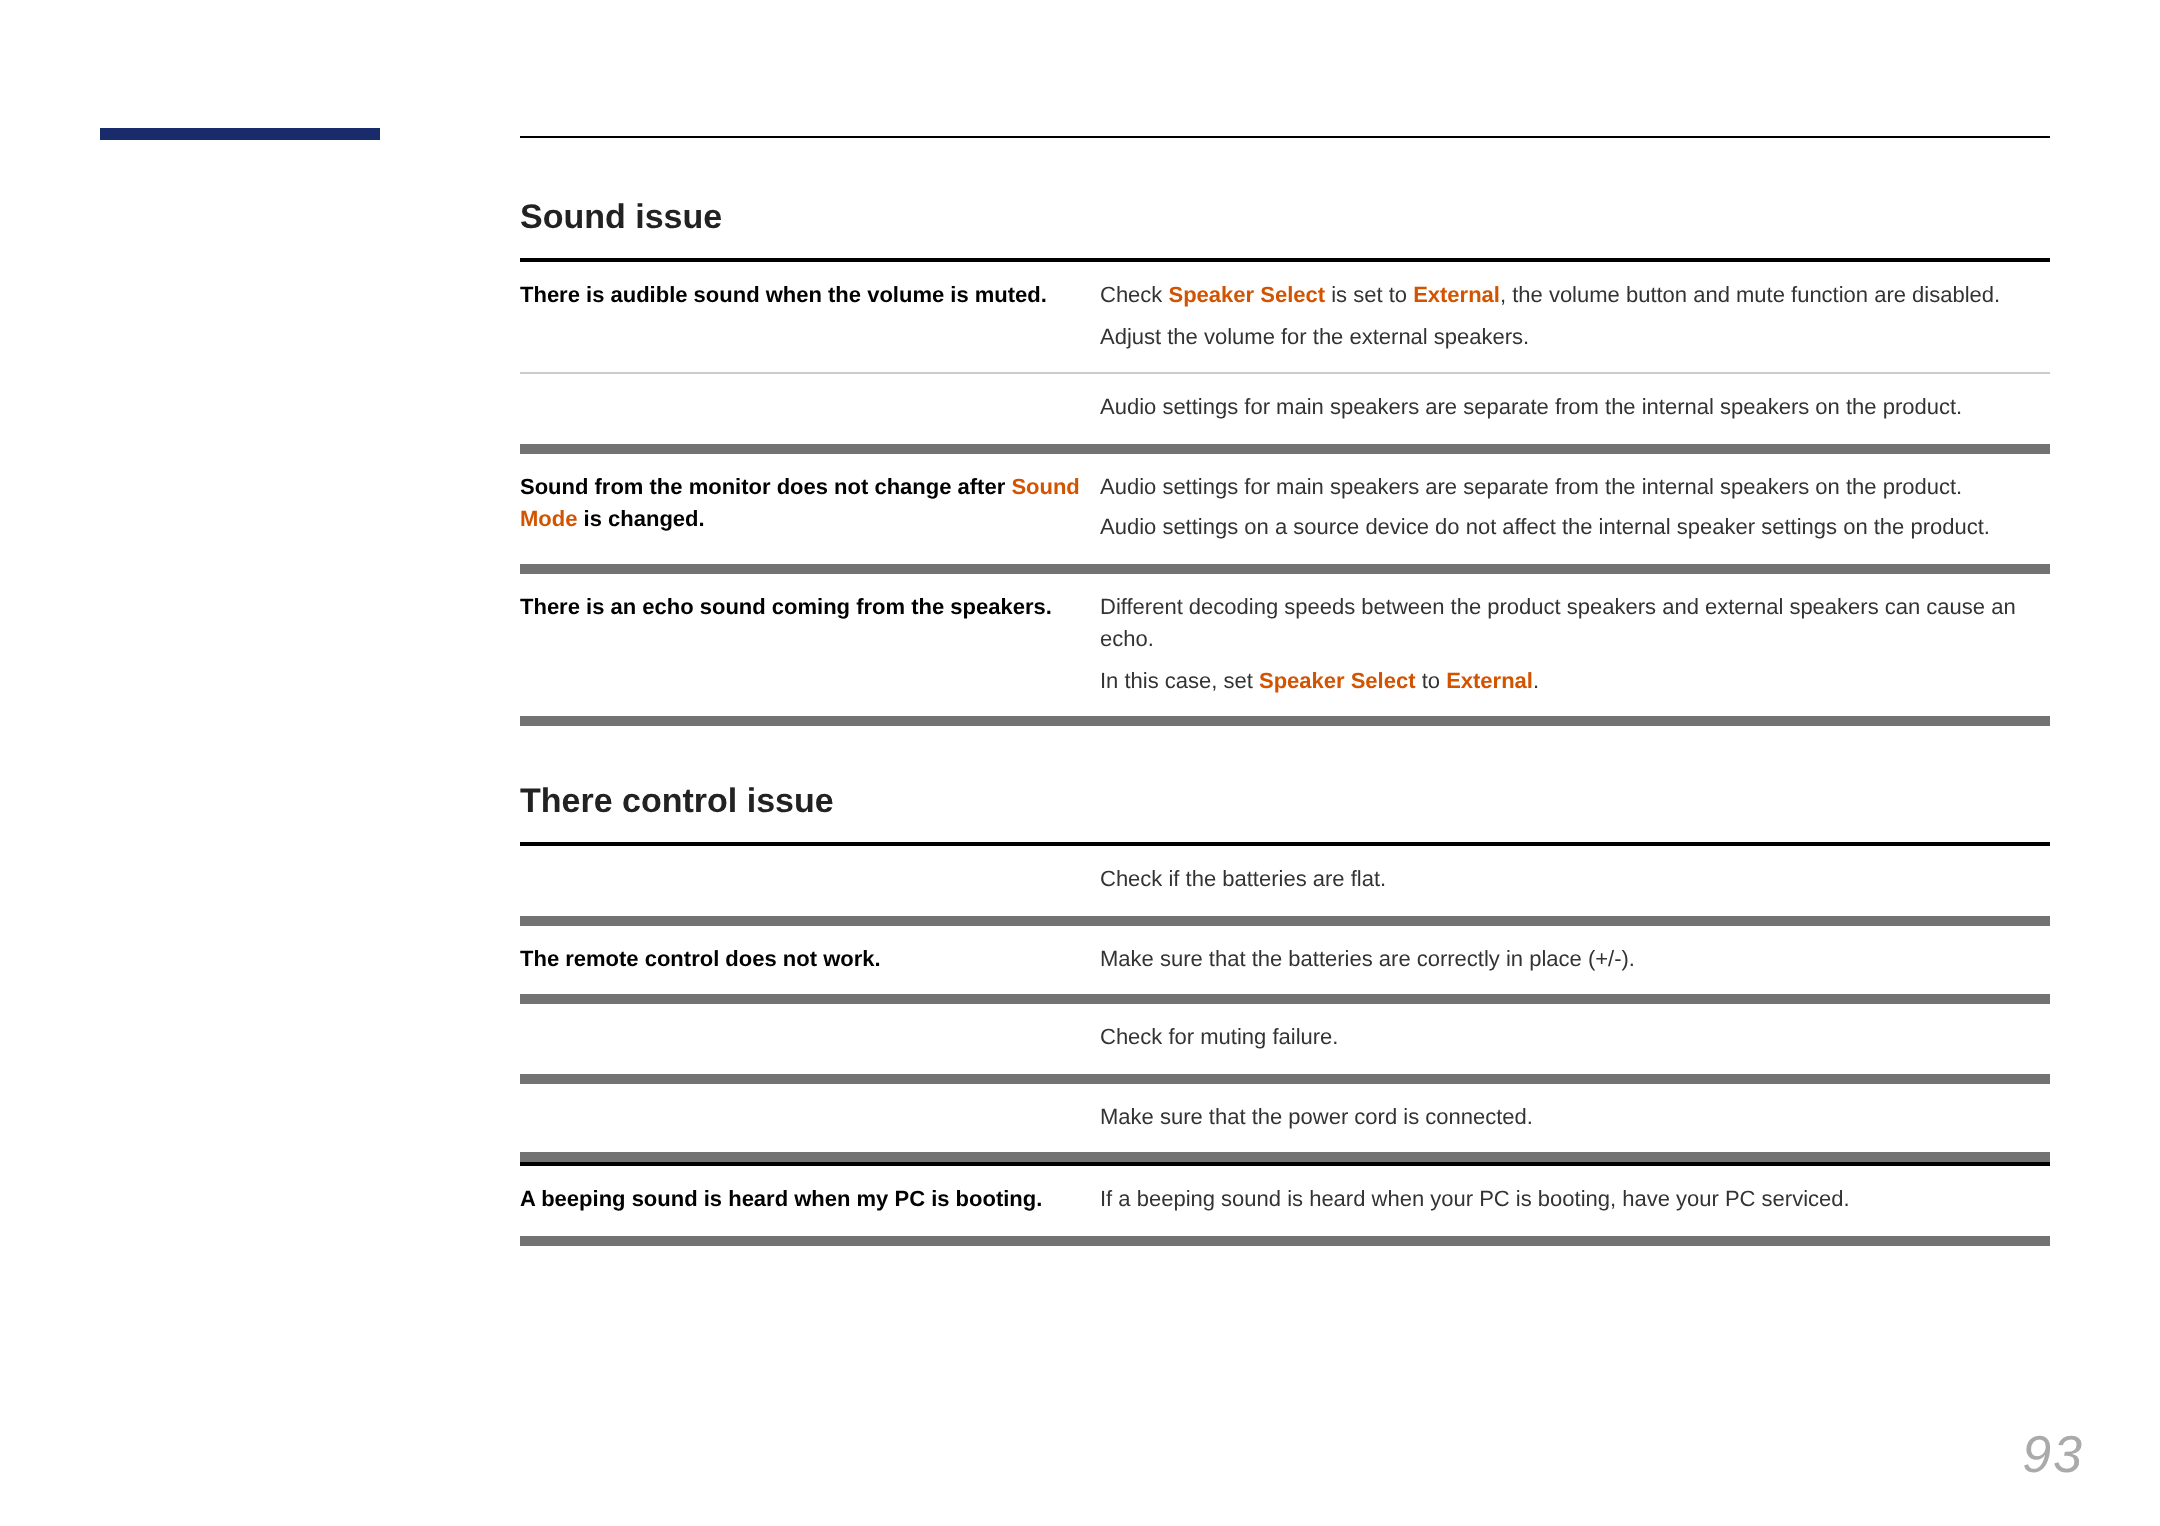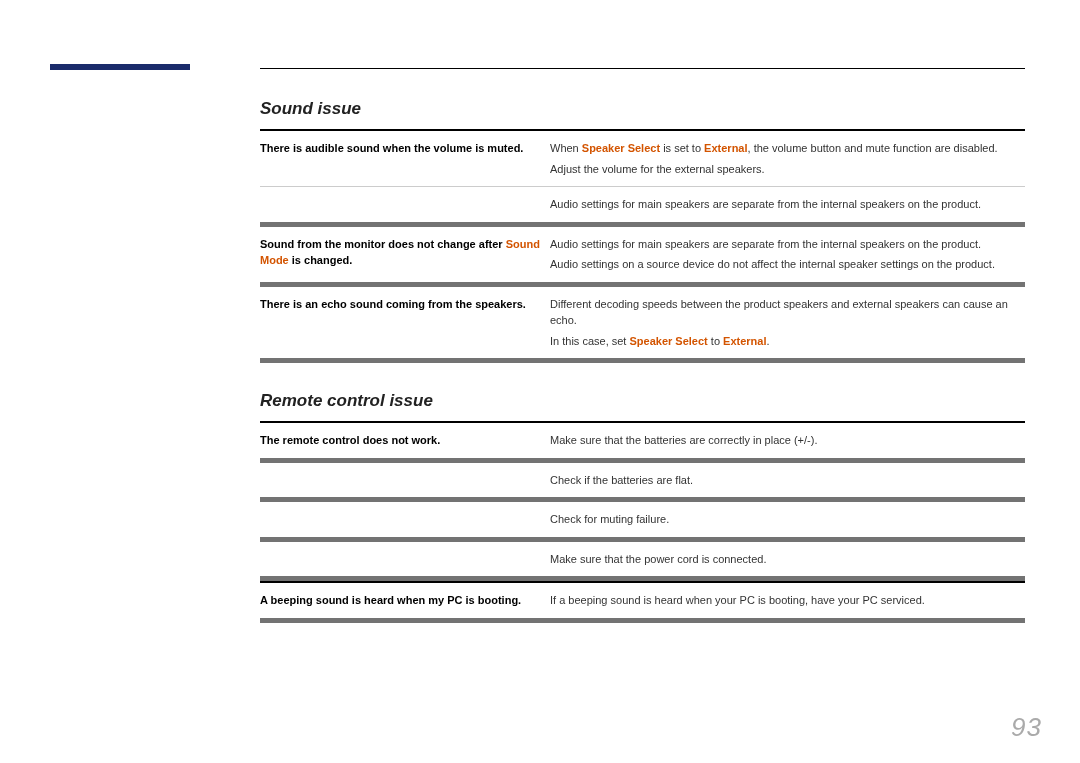--- a/index.html
+++ b/index.html
@@ -29,21 +29,20 @@
   .top-rule {
     border-top: 1px solid #000;
     margin-bottom: 30px;
   }
   h2.section {
     font-size: 17px;
     font-weight: 700;
     color: #222;
     margin-bottom: 10px;
     margin-top: 28px;
-    font-style: italic;
   }
   h2.section:first-of-type { margin-top: 0; }
   .thick-rule {
     border-top: 2px solid #000;
     margin-bottom: 0;
   }
   .row {
     display: flex;
     border-bottom: 5px solid #737373;
     padding: 9px 0;
@@ -83,21 +82,21 @@
 
 <div class="content">
   <div class="top-rule"></div>
 
   <h2 class="section">Sound issue</h2>
   <div class="thick-rule"></div>
 
   <div class="row" style="border-bottom:none;">
     <div class="left">There is audible sound when the volume is muted.</div>
     <div class="right">
-      <p><span id="s0r0"><span>When </span><span class="highlight">Speaker Select</span><span> is set to </span><span class="highlight">External</span><span>, the volume button and mute function are disabled.</span></span></p>
+      <p><span id="s0r0"><span>Check </span><span class="highlight">Speaker Select</span><span> is set to </span><span class="highlight">External</span><span>, the volume button and mute function are disabled.</span></span></p>
       <p>Adjust the volume for the external speakers.</p>
     </div>
   </div>
 
   <div class="row subtop">
     <div class="left"></div>
     <div class="right">
       <p>Audio settings for main speakers are separate from the internal speakers on the product.</p>
     </div>
   </div>
@@ -111,30 +110,30 @@
   </div>
 
   <div class="row">
     <div class="left">There is an echo sound coming from the speakers.</div>
     <div class="right">
       <p>Different decoding speeds between the product speakers and external speakers can cause an echo.</p>
       <p><span id="s0r3b"><span>In this case, set </span><span class="highlight">Speaker Select</span><span> to </span><span class="highlight">External</span><span>.</span></span></p>
     </div>
   </div>
 
-  <h2 class="section">Remote control issue</h2>
+  <h2 class="section">There control issue</h2>
   <div class="thick-rule"></div>
 
   <div class="row">
+    <div class="left"></div>
+    <div class="right">Check if the batteries are flat.</div>
+  </div>
+  <div class="row">
     <div class="left">The remote control does not work.</div>
     <div class="right">Make sure that the batteries are correctly in place (+/-).</div>
-  </div>
-  <div class="row">
-    <div class="left"></div>
-    <div class="right">Check if the batteries are flat.</div>
   </div>
   <div class="row">
     <div class="left"></div>
     <div class="right">Check for muting failure.</div>
   </div>
   <div class="row">
     <div class="left"></div>
     <div class="right">Make sure that the power cord is connected.</div>
   </div>
 

